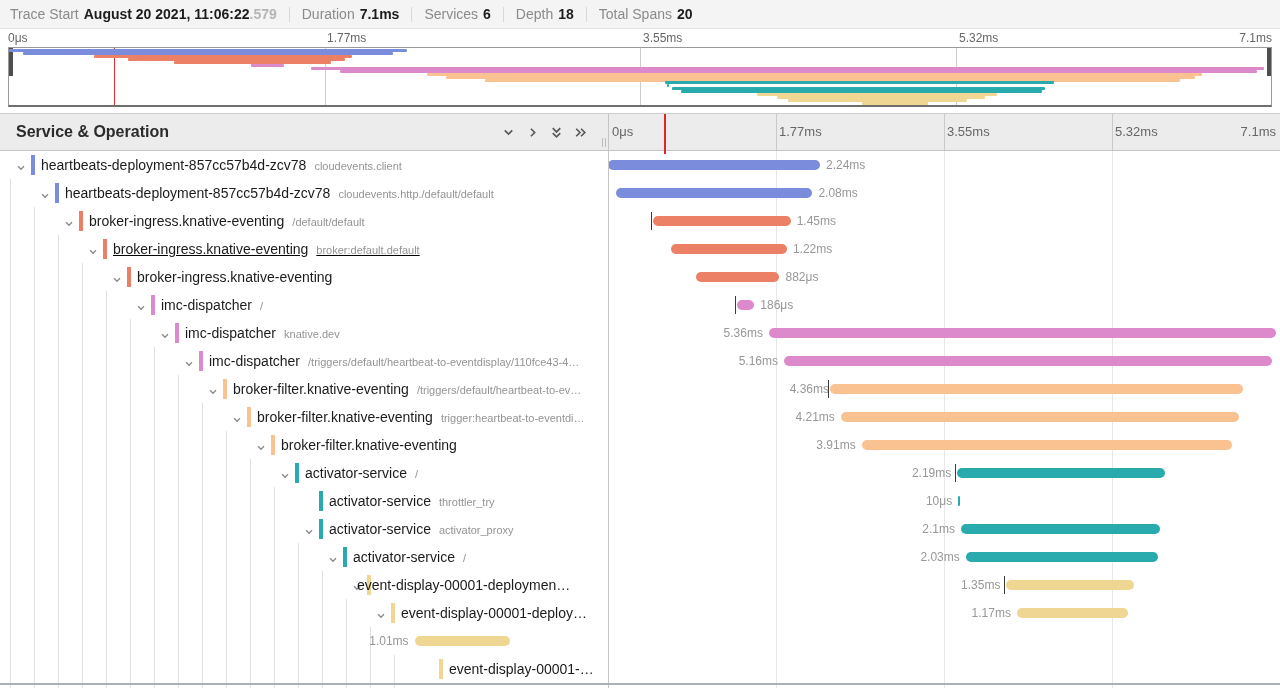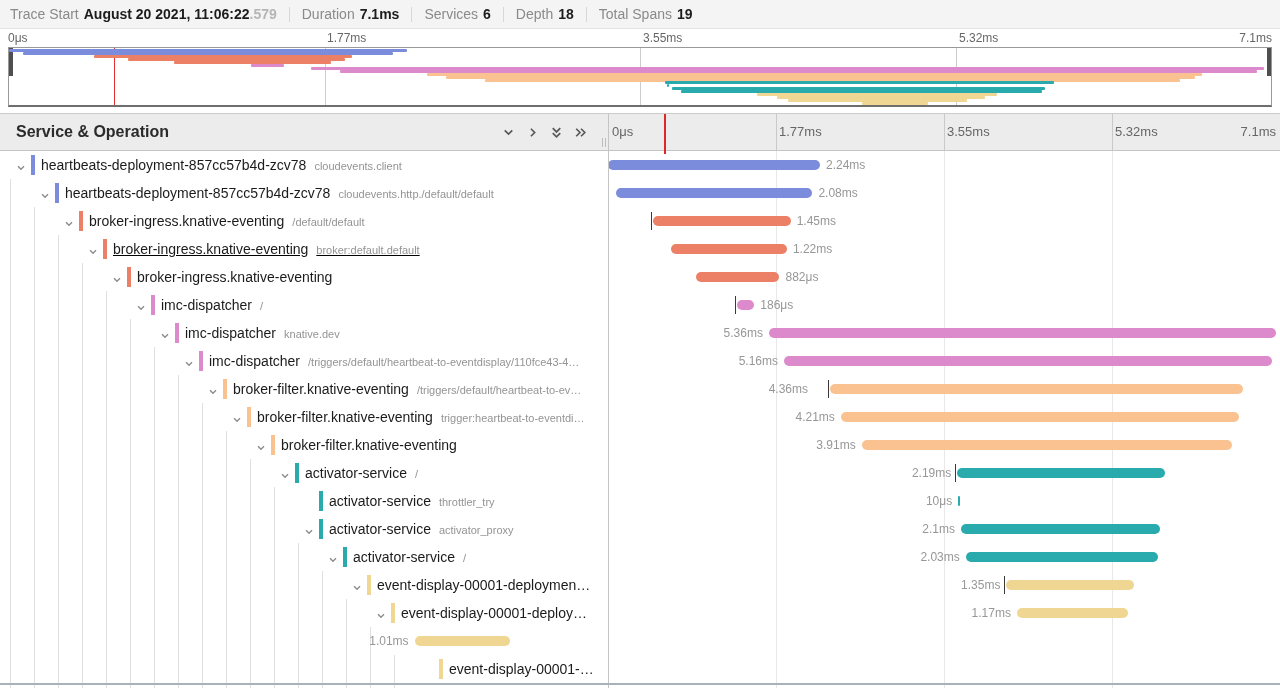--- a/index.html
+++ b/index.html
@@ -71,21 +71,21 @@
   <span class="lbl">Duration</span>
   <span class="val">7.1ms</span>
   <span class="sep"></span>
   <span class="lbl">Services</span>
   <span class="val">6</span>
   <span class="sep"></span>
   <span class="lbl">Depth</span>
   <span class="val">18</span>
   <span class="sep"></span>
   <span class="lbl">Total Spans</span>
-  <span class="val">19</span>
+  <span class="val">20</span>
 </div>
 
 <div class="minimap">
   <div class="mm-labels">
     <span style="left:0">0μs</span>
     <span style="left:calc(25% + 3px)">1.77ms</span>
     <span style="left:calc(50% + 3px)">3.55ms</span>
     <span style="left:calc(75% + 3px)">5.32ms</span>
     <span style="right:0">7.1ms</span>
   </div>
@@ -277,21 +277,21 @@
         <div class="tree-cell">
           <span class="chev" style="left: 207px;"><svg width="12" height="12" viewBox="0 0 14 14">
               <polyline points="3.5,5 7,8.5 10.5,5" fill="none" stroke="#8c8c8c" stroke-width="1.6"></polyline>
             </svg></span>
           <span class="cbar" style="left: 223px; background: rgb(250, 194, 145);"></span>
           <span class="names" style="left: 233px;"><span class="svc">broker-filter.knative-eventing</span><span class="op">/triggers/default/heartbeat-to-ev…</span></span>
         </div>
         <div class="bar-cell">
           <div class="bar" style="left: 222.423px; width: 412.665px; background: rgb(250, 194, 145);"></div>
           <div class="stick" style="left: 220.423px;"></div>
-          <div class="dur" style="right: 472px;">4.36ms</div>
+          <div class="dur" style="right: 451px;">4.36ms</div>
         </div>
       </div>
       <div class="row">
         <div class="tree-cell">
           <span class="chev" style="left: 231px;"><svg width="12" height="12" viewBox="0 0 14 14">
               <polyline points="3.5,5 7,8.5 10.5,5" fill="none" stroke="#8c8c8c" stroke-width="1.6"></polyline>
             </svg></span>
           <span class="cbar" style="left: 247px; background: rgb(250, 194, 145);"></span>
           <span class="names" style="left: 257px;"><span class="svc">broker-filter.knative-eventing</span><span class="op">trigger:heartbeat-to-eventdi…</span></span>
         </div>
@@ -362,21 +362,21 @@
           <div class="bar" style="left: 357.769px; width: 192.135px; background: rgb(41, 171, 174);"></div>
           <div class="dur" style="right: 320.231px;">2.03ms</div>
         </div>
       </div>
       <div class="row">
         <div class="tree-cell">
           <span class="chev" style="left: 351px;"><svg width="12" height="12" viewBox="0 0 14 14">
               <polyline points="3.5,5 7,8.5 10.5,5" fill="none" stroke="#8c8c8c" stroke-width="1.6"></polyline>
             </svg></span>
           <span class="cbar" style="left: 367px; background: rgb(240, 214, 147);"></span>
-          <span class="names" style="left: 377px;"><span class="svc">event-display-00001-deploymen…</span></span>
+          <span class="names" style="left: 357px;"><span class="svc">event-display-00001-deploymen…</span></span>
         </div>
         <div class="bar-cell">
           <div class="bar" style="left: 398.468px; width: 127.775px; background: rgb(240, 214, 147);"></div>
           <div class="stick" style="left: 396.468px;"></div>
           <div class="dur" style="right: 279.532px;">1.35ms</div>
         </div>
       </div>
       <div class="row">
         <div class="tree-cell">
           <span class="chev" style="left: 375px;"><svg width="12" height="12" viewBox="0 0 14 14">

